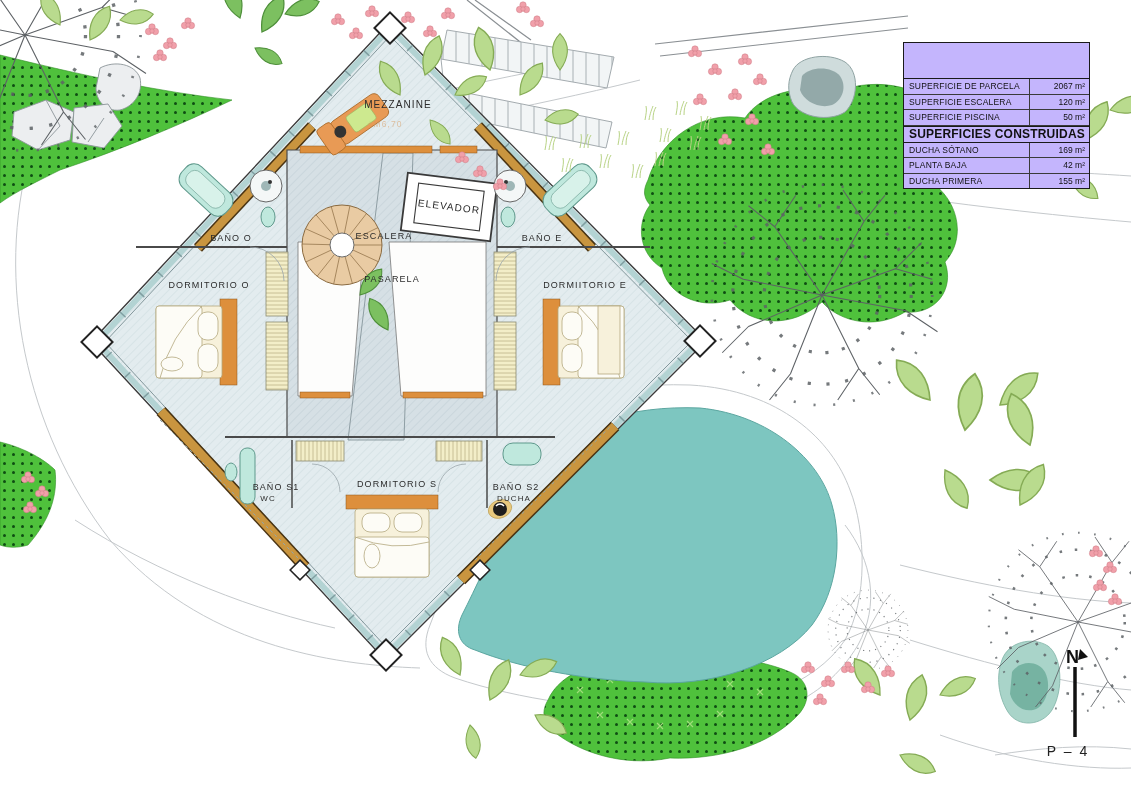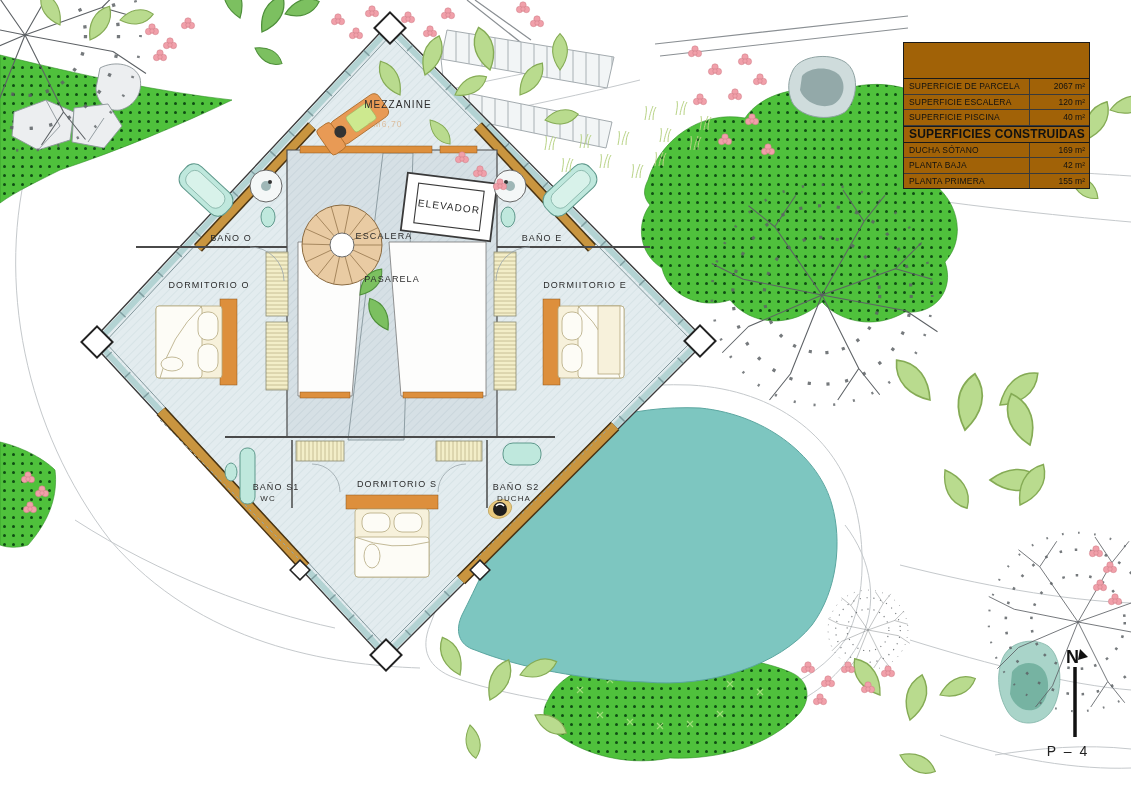--- a/index.html
+++ b/index.html
@@ -18,21 +18,21 @@
   .tuft{stroke:#b8d385;fill:none;stroke-width:1;}
   .branch{stroke:#5d6165;stroke-width:1;fill:none;}
   .teal{fill:#bfe8dd;stroke:#5f998c;stroke-width:1;}
   .cream{fill:#f7f1db;stroke:#b4a87f;stroke-width:.8;}
   .whitebed{fill:#fdfcf6;stroke:#b4a87f;stroke-width:.8;}
   .orange{fill:#dd8f3c;stroke:#8a5318;stroke-width:.5;}
   .partition{stroke:#4a4a4a;fill:none;}
   .rock{fill:#eceef0;stroke:#8b9499;stroke-width:.9;}
   .arc{fill:none;stroke:#9aa6ab;stroke-width:.8;}
 
-  .areas-table{position:absolute;left:903px;top:42px;width:185px;background:#a16207;
+  .areas-table{position:absolute;left:903px;top:42px;width:185px;background:#c4b5fd;
     border:1.6px solid #1a1a1a;font-size:8.5px;color:#111;z-index:5;}
   .t-blank{height:35px;border-bottom:1.2px solid #1a1a1a;}
   .t-row{display:flex;height:14.5px;align-items:stretch;border-bottom:1px solid #3a3a3a;}
   .t-row:last-child{border-bottom:none;}
   .t-lab{flex:1;display:flex;align-items:center;padding-left:5px;letter-spacing:.2px;}
   .t-val{width:55px;border-left:1px solid #3a3a3a;display:flex;align-items:center;
     justify-content:flex-end;padding-right:4px;}
   .t-section{display:flex;align-items:center;height:15px;padding-left:5px;font-weight:bold;
     font-size:12px;border-top:.6px solid #1a1a1a;border-bottom:1.6px solid #1a1a1a;letter-spacing:.2px;}
 </style>
@@ -467,29 +467,29 @@
   <div class="t-row">
     <div class="t-lab">SUPERFICIE DE PARCELA</div>
     <div class="t-val">2067 m²</div>
   </div>
   <div class="t-row">
     <div class="t-lab">SUPERFICIE ESCALERA</div>
     <div class="t-val">120 m²</div>
   </div>
   <div class="t-row">
     <div class="t-lab">SUPERFICIE PISCINA</div>
-    <div class="t-val">40 m²</div>
+    <div class="t-val">50 m²</div>
   </div>
   <div class="t-section">SUPERFICIES CONSTRUIDAS</div>
   <div class="t-row">
     <div class="t-lab">DUCHA SÓTANO</div>
     <div class="t-val">169 m²</div>
   </div>
   <div class="t-row">
     <div class="t-lab">PLANTA BAJA</div>
     <div class="t-val">42 m²</div>
   </div>
   <div class="t-row">
-    <div class="t-lab">PLANTA PRIMERA</div>
+    <div class="t-lab">DUCHA PRIMERA</div>
     <div class="t-val">155 m²</div>
   </div>
 </div>
 </div>
 
 </body></html>

